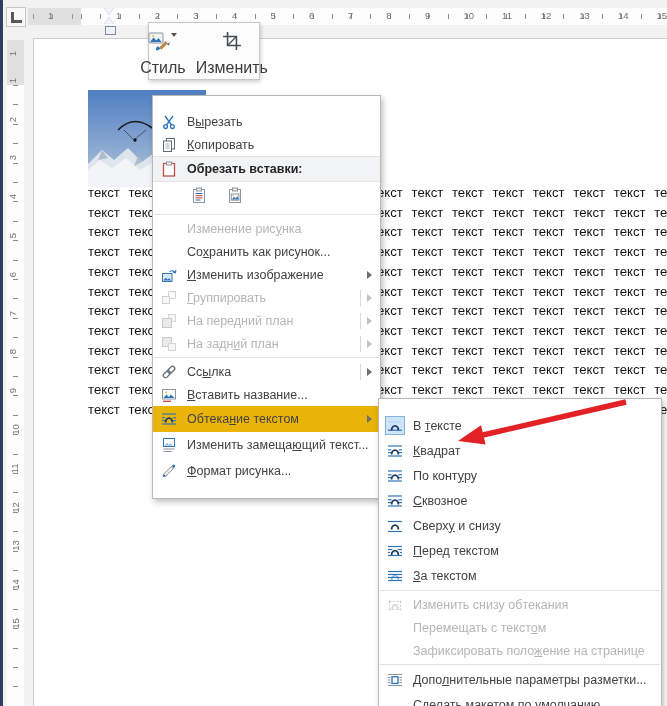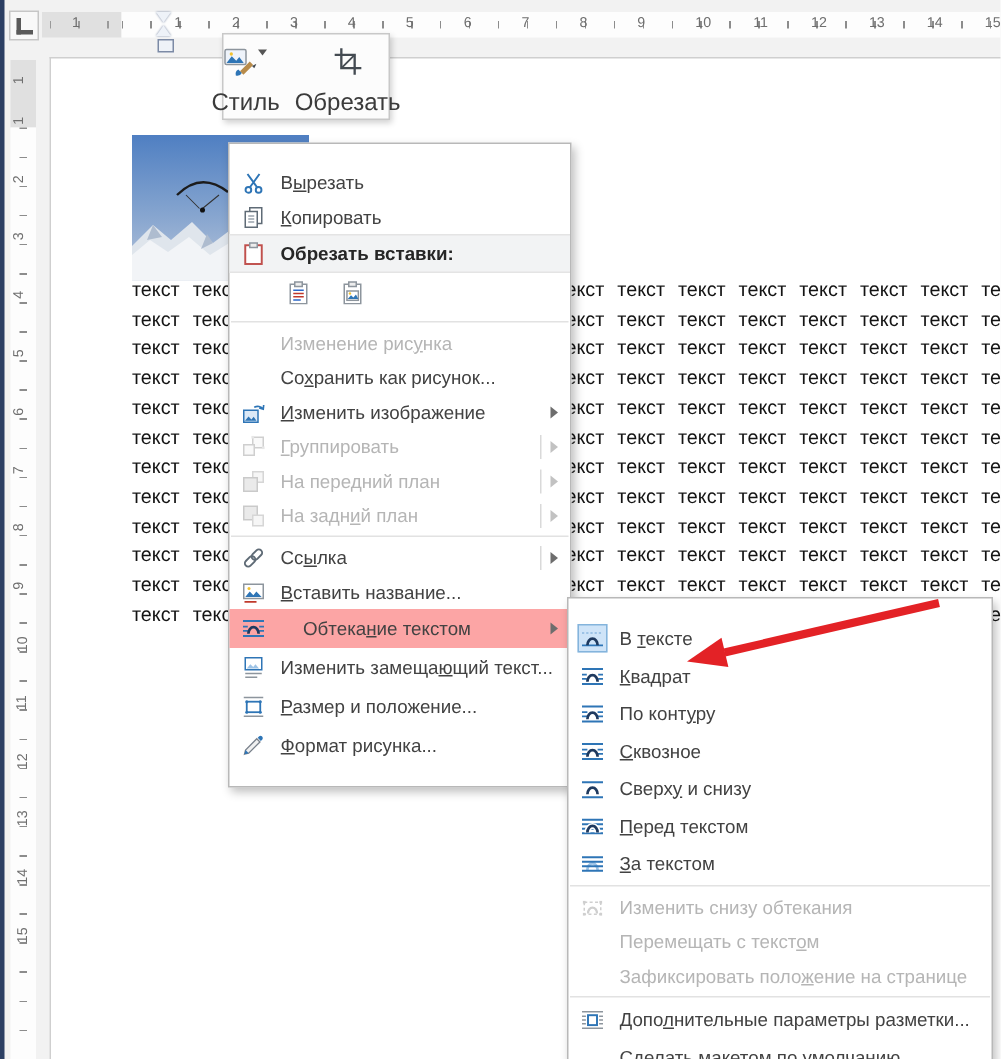--- a/index.html
+++ b/index.html
@@ -53,21 +53,21 @@
   #wrap-submenu{left:378px;top:398px;width:284px;z-index:11;}
   .menu-item{display:flex;align-items:center;height:23px;padding-left:6px;font-size:12.5px;color:#424242;}
   .menu-item.tall{height:26px;}
   .menu-item.sub{height:25px;}
   .menu-item.sub2{height:23px;}
   .menu-item .ic{width:20px;height:18px;flex:0 0 20px;display:flex;align-items:center;justify-content:center;margin-right:8px;}
   .menu-item .ic.selbox{background:#cfe4f8;border:1px solid #84b4dc;width:20px;height:19px;box-sizing:border-box;}
   .menu-item .lbl{flex:1;white-space:nowrap;overflow:hidden;}
   .menu-item.disabled{color:#b5b5b5;}
   .menu-item.disabled .ic svg{filter:grayscale(1) opacity(.5);}
-  .menu-item.hilite{background:#fca5a5;gap:15px;}
+  .menu-item.hilite{background:#eab308;}
   .menu-item .vdiv{width:1px;height:16px;background:#d9d9d9;margin-right:6px;}
   .menu-item .arrow{width:0;height:0;border-top:4px solid transparent;border-bottom:4px solid transparent;
      border-left:5px solid #6d6d6d;margin-right:8px;}
   .menu-item.disabled .arrow{border-left-color:#c2c2c2;}
   .menu-header{display:flex;align-items:center;height:24px;padding-left:6px;font-size:12.5px;
      font-weight:bold;color:#262626;background:#f2f3f4;border-top:1px solid #e4e4e4;border-bottom:1px solid #e4e4e4;}
   .menu-header .ic{width:20px;height:18px;flex:0 0 20px;display:flex;align-items:center;justify-content:center;margin-right:8px;}
   .paste-row{display:flex;align-items:center;height:30px;padding-left:32px;gap:8px;}
   .paste-opt{width:26px;height:26px;display:flex;align-items:center;justify-content:center;border:1px solid transparent;}
   .menu-sep{height:1px;background:#e2e2e2;margin:2px 1px;}
@@ -166,21 +166,21 @@
      <path d="M19 13 l3-1.5 -1.5 3z" fill="#444b52"></path>
         </svg><span style="display: inline-block; width: 0px; height: 0px; border-left: 3.5px solid transparent; border-right: 3.5px solid transparent; border-top: 4px solid rgb(85, 85, 85); vertical-align: top; margin: 2px 0px 0px 1px;"></span></span>
       <span class="mtb-label">Стиль</span>
     </div>
     <div class="mtb-btn">
       <span><svg viewBox="0 0 18 18" width="20" height="20">
      <path d="M5 1 V13 H17" fill="none" stroke="#444b52" stroke-width="1.4"></path>
      <path d="M1 5 H13 V17" fill="none" stroke="#444b52" stroke-width="1.4"></path>
      <path d="M13 5 L5.2 12.8" stroke="#444b52" stroke-width="1.1"></path>
         </svg></span>
-      <span class="mtb-label">Обрезать</span>
+      <span class="mtb-label">Изменить</span>
     </div>
   </div>
 
 <div id="context-menu" class="abs menu">
     <div class="menu-item">
       <span class="ic">
         <svg viewBox="0 0 16 16" width="16" height="16">
           <path d="M4 2 L10.5 11 M12 2 L5.5 11" stroke="#2e75b6" stroke-width="1.3" fill="none"></path>
      <circle cx="4.6" cy="12.6" r="1.9" stroke="#2e75b6" stroke-width="1.3" fill="none"></circle>
      <circle cx="11.4" cy="12.6" r="1.9" stroke="#2e75b6" stroke-width="1.3" fill="none"></circle>
@@ -329,33 +329,20 @@
           <rect x="2.5" y="1.5" width="11" height="8" fill="#fff" stroke="#2e75b6"></rect>
      <path d="M3.5 8.7 l2.4-2.9 1.9 1.9 1.5-1.8 2.4 2.8z" fill="#9dc3e6"></path>
      <path d="M2.5 12h11 M2.5 14.5h8" stroke="#8d959d"></path>
         </svg>
       </span>
       <span class="lbl">Изменить замеща<u>ю</u>щий текст...</span>
     </div>
     <div class="menu-item tall">
       <span class="ic">
         <svg viewBox="0 0 16 16" width="16" height="16">
-          <path d="M1.5 2h13 M1.5 14.5h13" stroke="#8d959d"></path>
-     <rect x="3.5" y="4.8" width="9" height="7" fill="#fff" stroke="#2e75b6" stroke-width="1.2"></rect>
-     <circle cx="3.5" cy="4.8" r="1" fill="#2e75b6"></circle>
-          <circle cx="12.5" cy="4.8" r="1" fill="#2e75b6"></circle>
-     <circle cx="3.5" cy="11.8" r="1" fill="#2e75b6"></circle>
-          <circle cx="12.5" cy="11.8" r="1" fill="#2e75b6"></circle>
-        </svg>
-      </span>
-      <span class="lbl"><u>Р</u>азмер и положение...</span>
-    </div>
-    <div class="menu-item tall">
-      <span class="ic">
-        <svg viewBox="0 0 16 16" width="16" height="16">
           <path d="M2 13.8 l2.8-.7 7.5-7.5 -2.1-2.1 -7.5 7.5z" fill="#f0f0f0" stroke="#7a828c" stroke-width=".9"></path>
      <path d="M10.8 2.9 l2.1 2.1 1-1 a1.5 1.5 0 0 0 -2.1-2.1z" fill="#2e75b6"></path>
      <path d="M2 13.8 l2.8-.7 -2.1-2.1z" fill="#2e75b6"></path>
         </svg>
       </span>
       <span class="lbl"><u>Ф</u>ормат рисунка...</span>
     </div>
   </div>
 
 <div id="wrap-submenu" class="abs menu">

